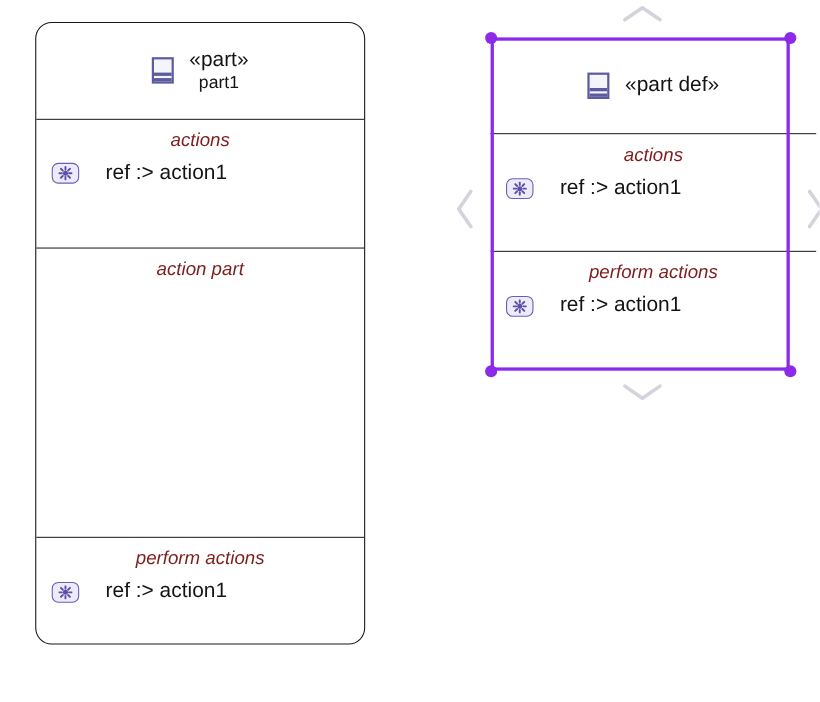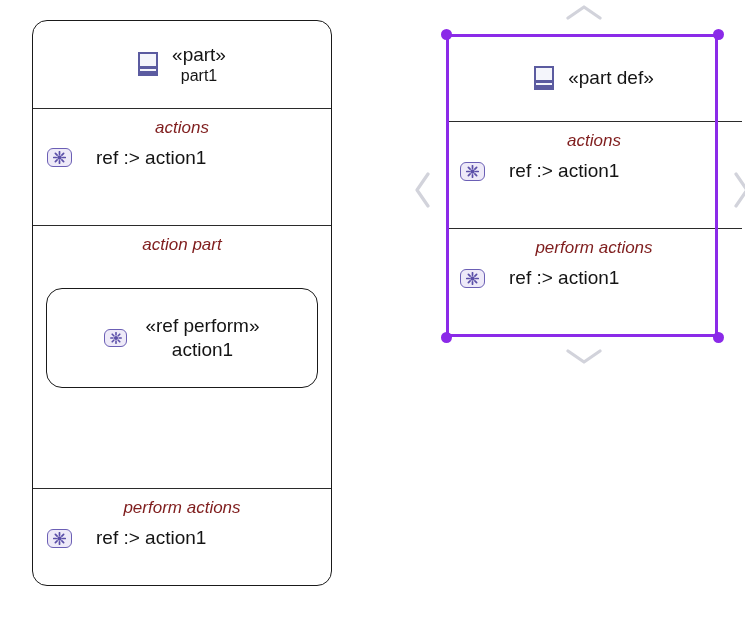--- a/index.html
+++ b/index.html
@@ -224,41 +224,20 @@
               <line x1="4.4" y1="19.6" x2="7.6" y2="16.4"></line>
               <line x1="16.4" y1="7.6" x2="19.6" y2="4.4"></line>
             </g>
           </svg>
         </span>
         <span class="lbl">ref :&gt; action1</span>
       </div>
     </div>
   </div>
 
-  <div class="flowbox" style="left:46px; top:288px; width:272px; height:100px;">
-    <span class="action-icon small">
-      <svg width="12" height="12" viewBox="0 0 24 24" fill="#5b4fa8">
-        <circle cx="12" cy="12" r="4.2"></circle>
-        <g stroke="#5b4fa8" stroke-width="3.2" stroke-linecap="round">
-          <line x1="12" y1="1.5" x2="12" y2="6"></line>
-          <line x1="12" y1="18" x2="12" y2="22.5"></line>
-          <line x1="1.5" y1="12" x2="6" y2="12"></line>
-          <line x1="18" y1="12" x2="22.5" y2="12"></line>
-          <line x1="4.4" y1="4.4" x2="7.6" y2="7.6"></line>
-          <line x1="16.4" y1="16.4" x2="19.6" y2="19.6"></line>
-          <line x1="4.4" y1="19.6" x2="7.6" y2="16.4"></line>
-          <line x1="16.4" y1="7.6" x2="19.6" y2="4.4"></line>
-        </g>
-      </svg>
-    </span>
-    <span class="ftext">
-      <span class="stereo">«ref perform»</span>
-      <span class="nodename">action1</span>
-    </span>
-  </div>
 
   <div class="node" style="left:446px; top:34px; width:296px; height:303px; border:1.6px solid #2b2b2b; border-top:none; border-bottom:none; border-left:none; border-right:none;">
 
     <div class="hdr" style="height:88px;">
       <span class="part-icon">
           <i></i>
           <i></i>
         </span>
       <span class="hdr-text">
         <span class="stereo">«part def»</span>

